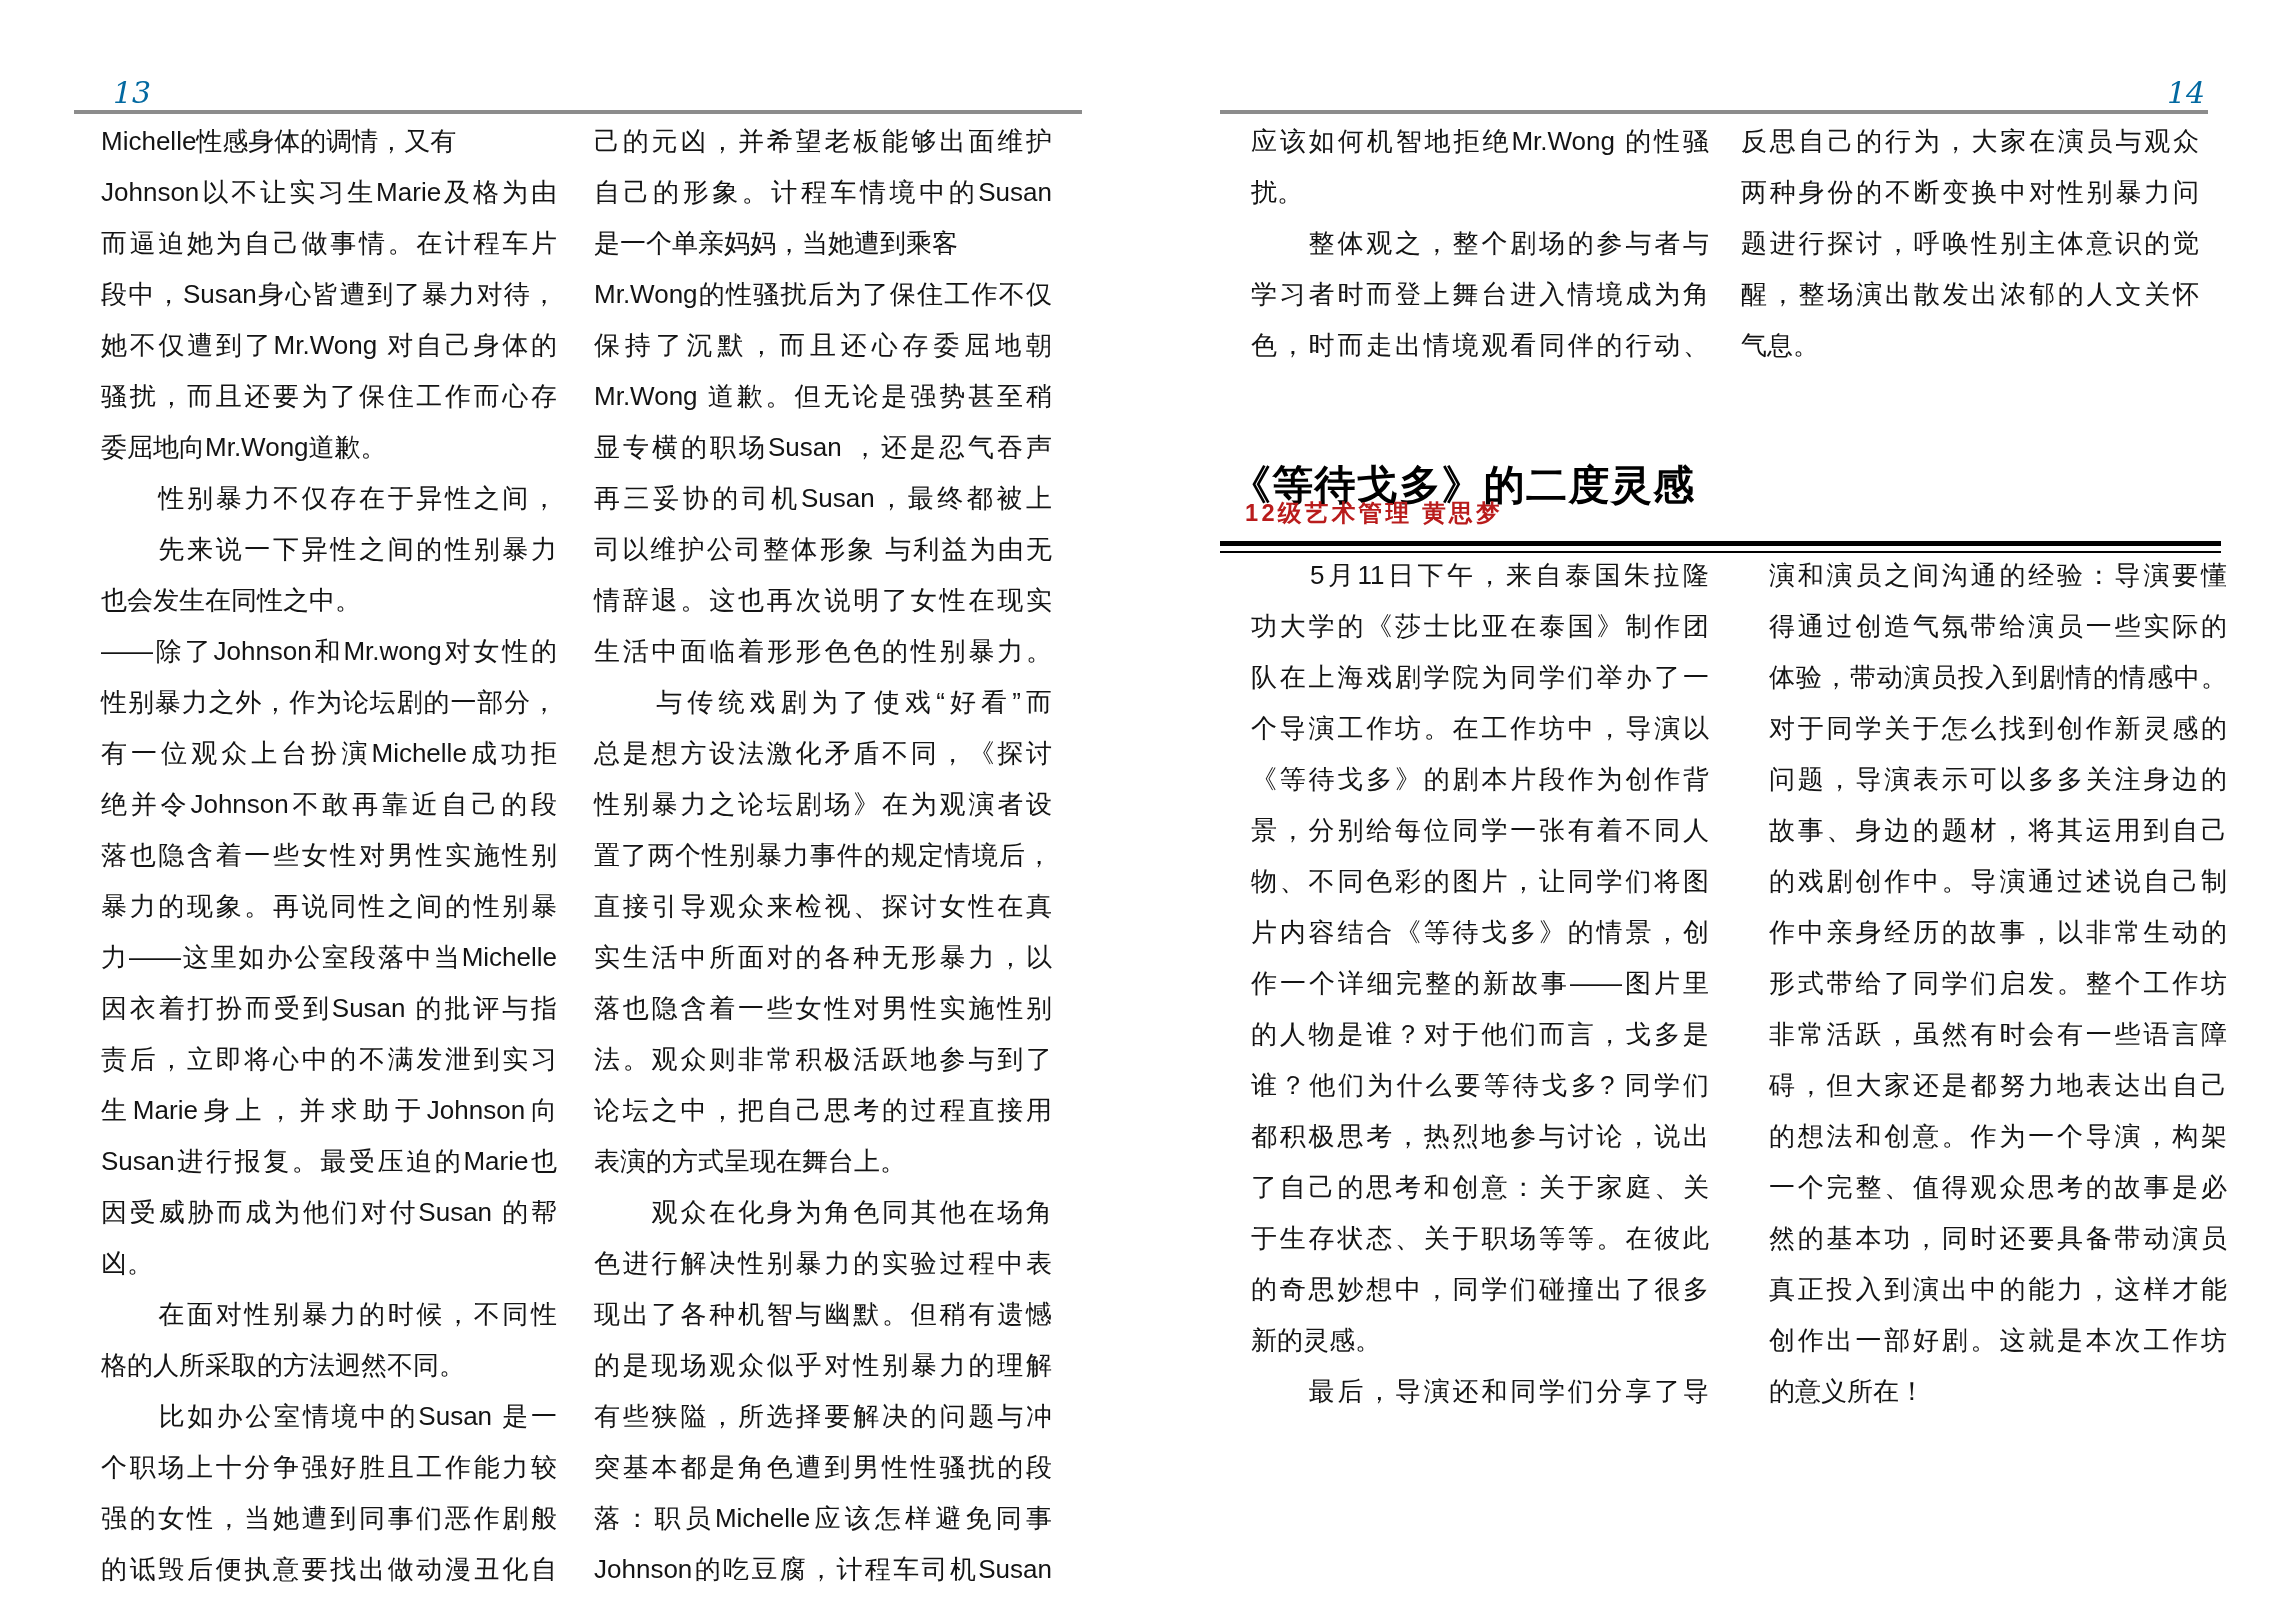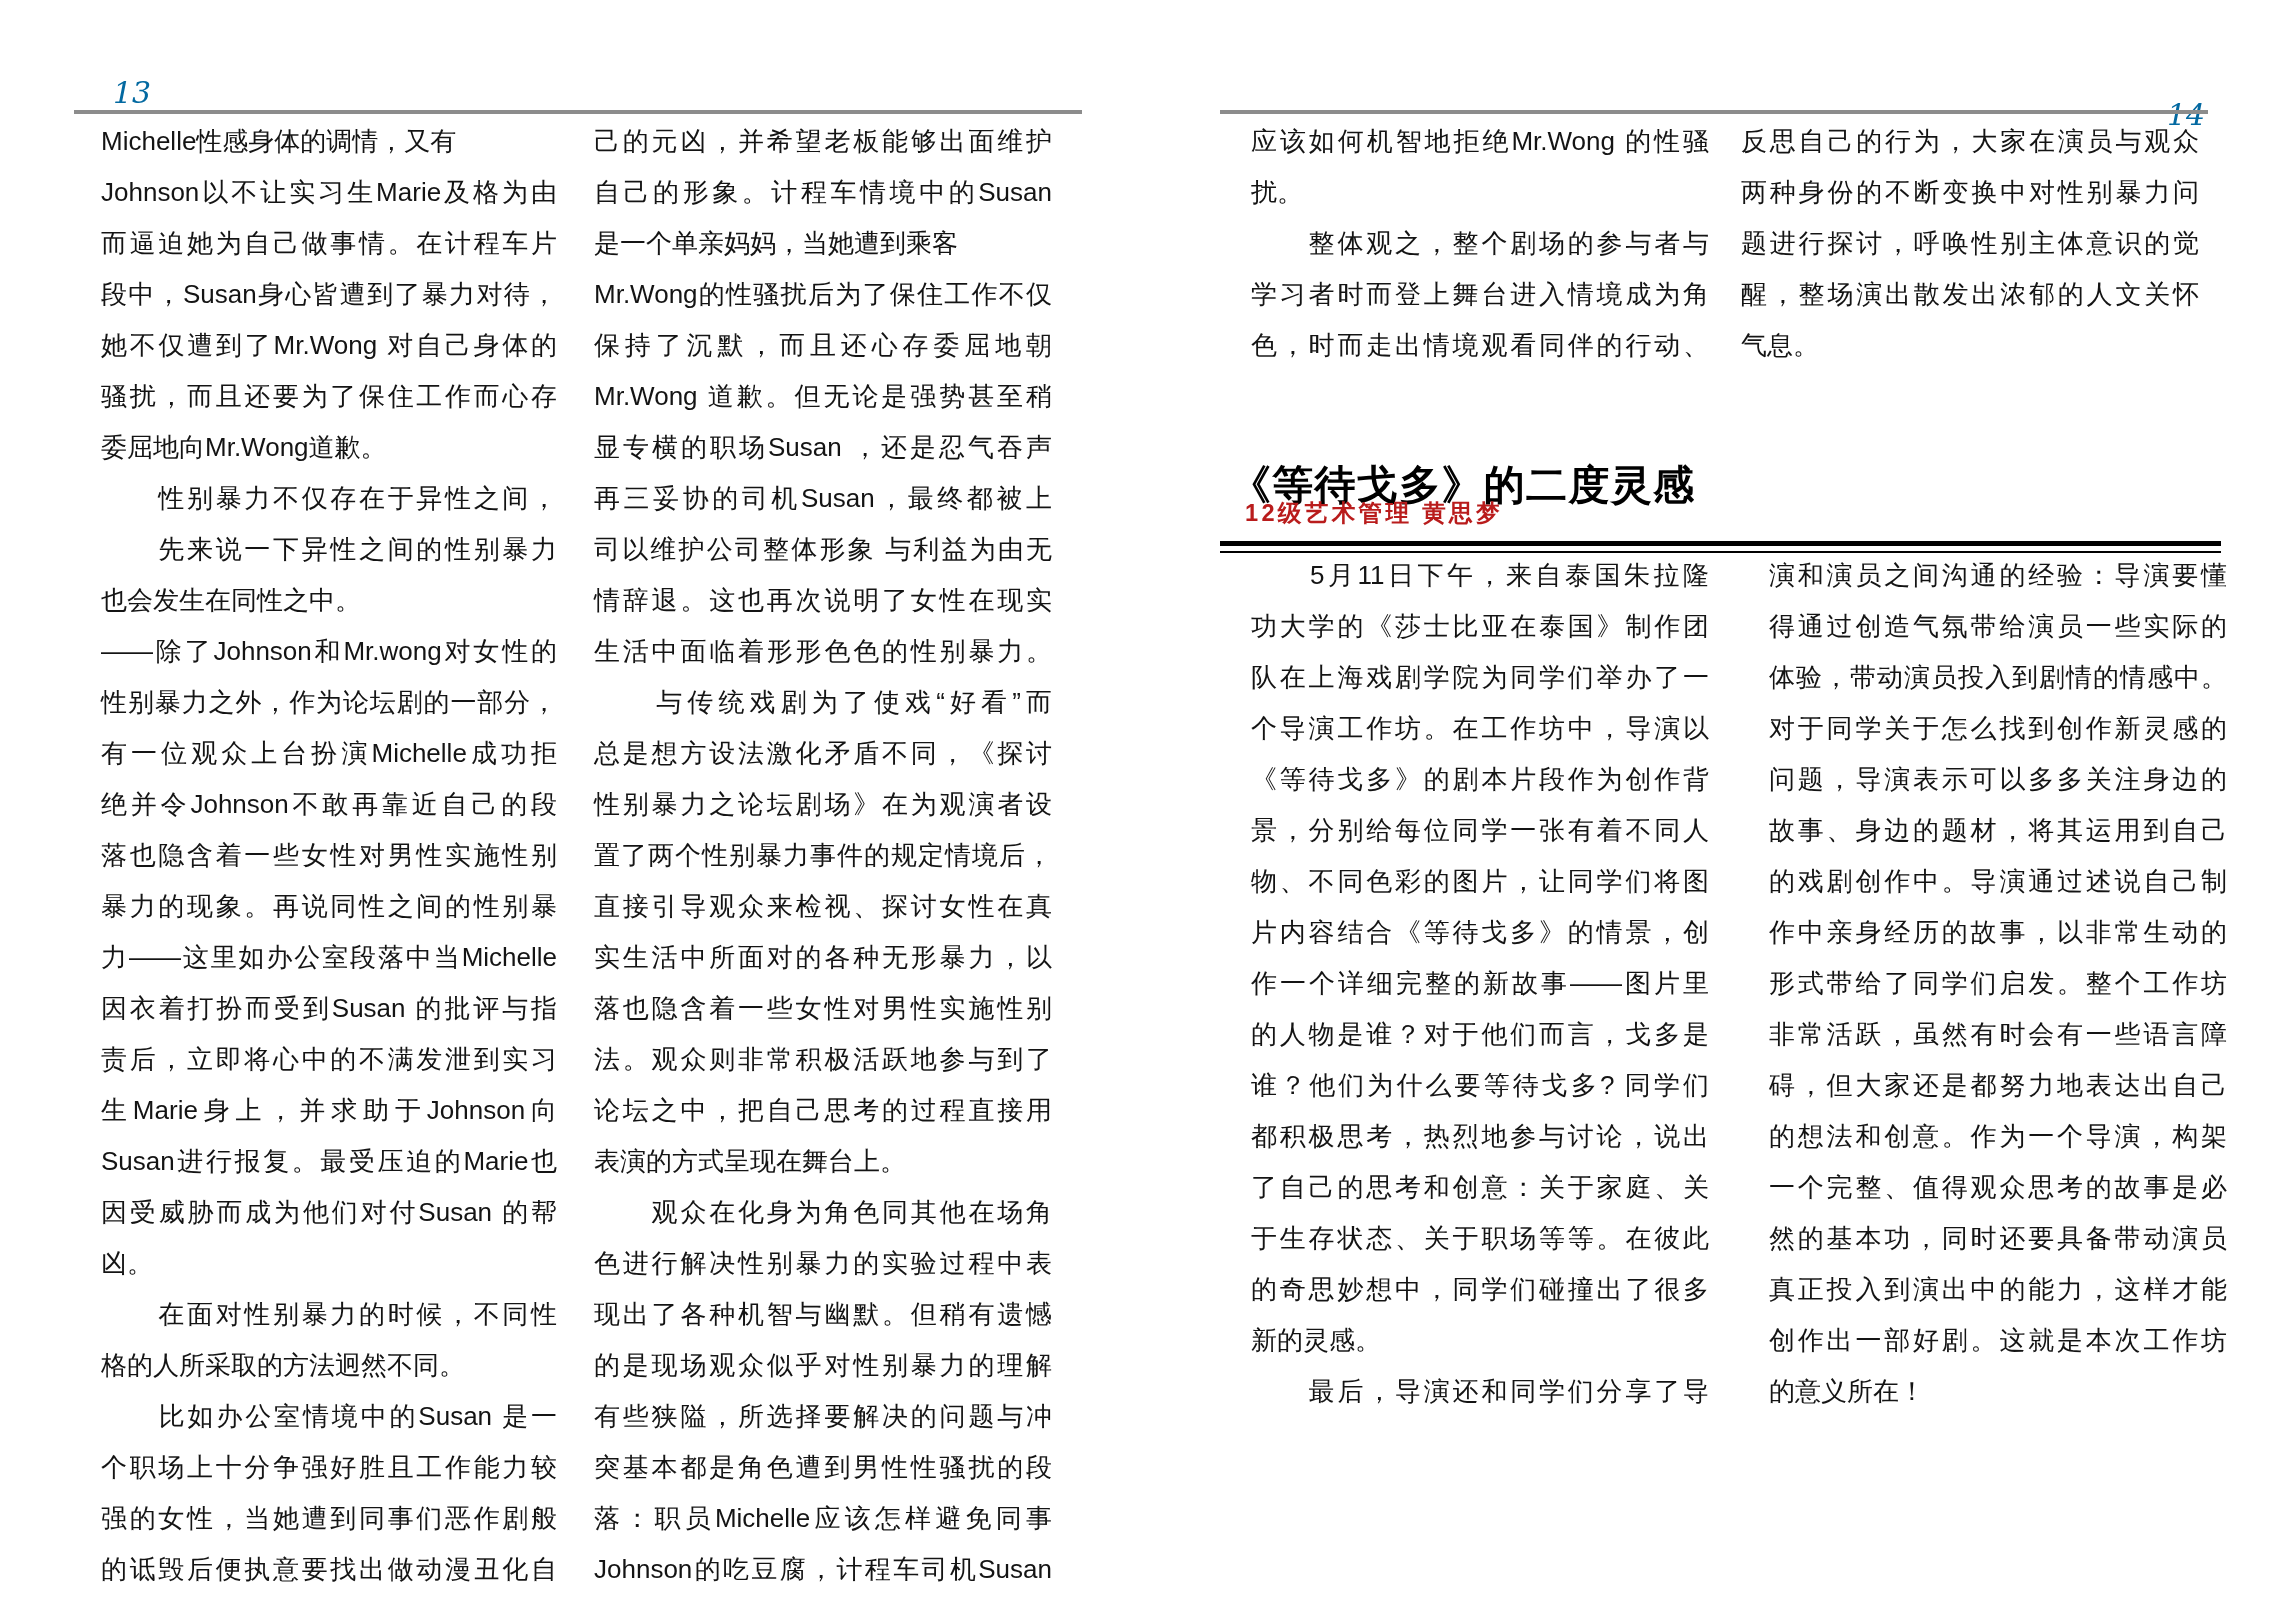--- a/index.html
+++ b/index.html
@@ -119,21 +119,21 @@
       <div class="ln">现出了各种机智与幽默。但稍有遗憾</div>
       <div class="ln">的是现场观众似乎对性别暴力的理解</div>
       <div class="ln">有些狭隘，所选择要解决的问题与冲</div>
       <div class="ln">突基本都是角色遭到男性性骚扰的段</div>
       <div class="ln">落：职员Michelle应该怎样避免同事</div>
       <div class="ln">Johnson的吃豆腐，计程车司机Susan</div>
     </div>
 </section>
 
 <section class="page">
-  <div class="pagenum" style="left:2167px;margin-top:22px;">14</div>
+  <div class="pagenum" style="left:2167px;">14</div>
   <div class="hrule" style="left:1220px;width:988px;"></div>
 
   <div class="col" style="left:1251px;top:116px;width:458px;">
       <div class="ln">应该如何机智地拒绝Mr.Wong 的性骚</div>
       <div class="ln short">扰。</div>
       <div class="ln">　　整体观之，整个剧场的参与者与</div>
       <div class="ln">学习者时而登上舞台进入情境成为角</div>
       <div class="ln">色，时而走出情境观看同伴的行动、</div>
     </div>
   <div class="col" style="left:1741px;top:116px;width:458px;">

